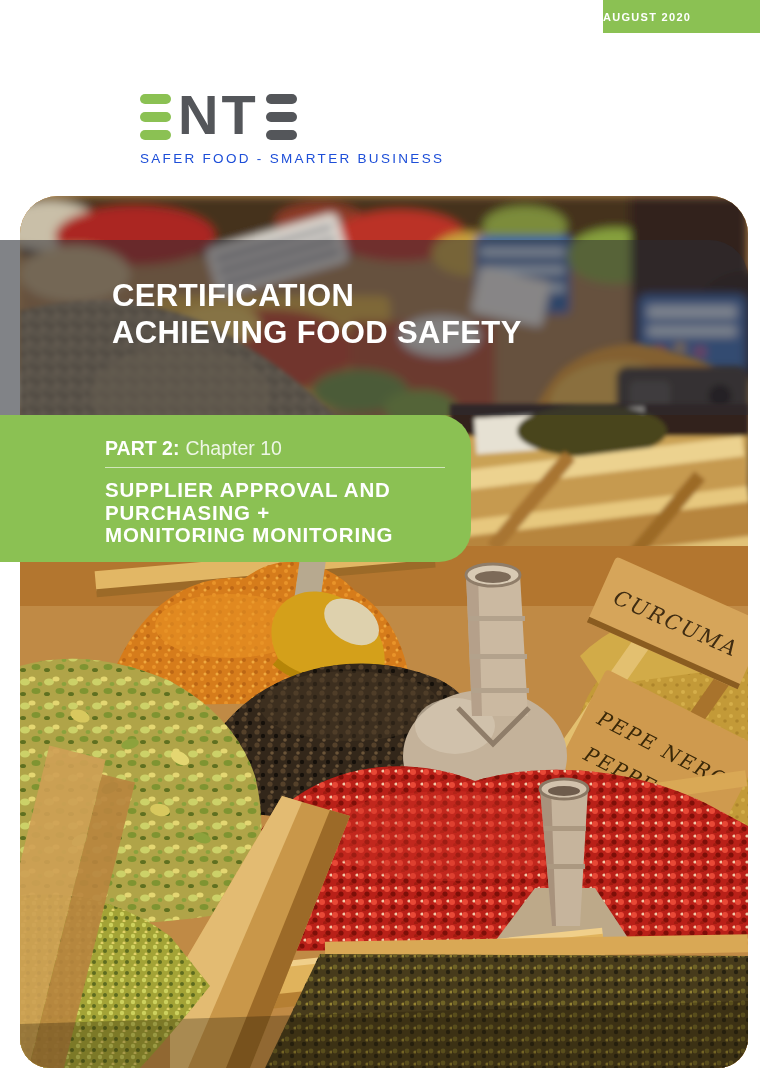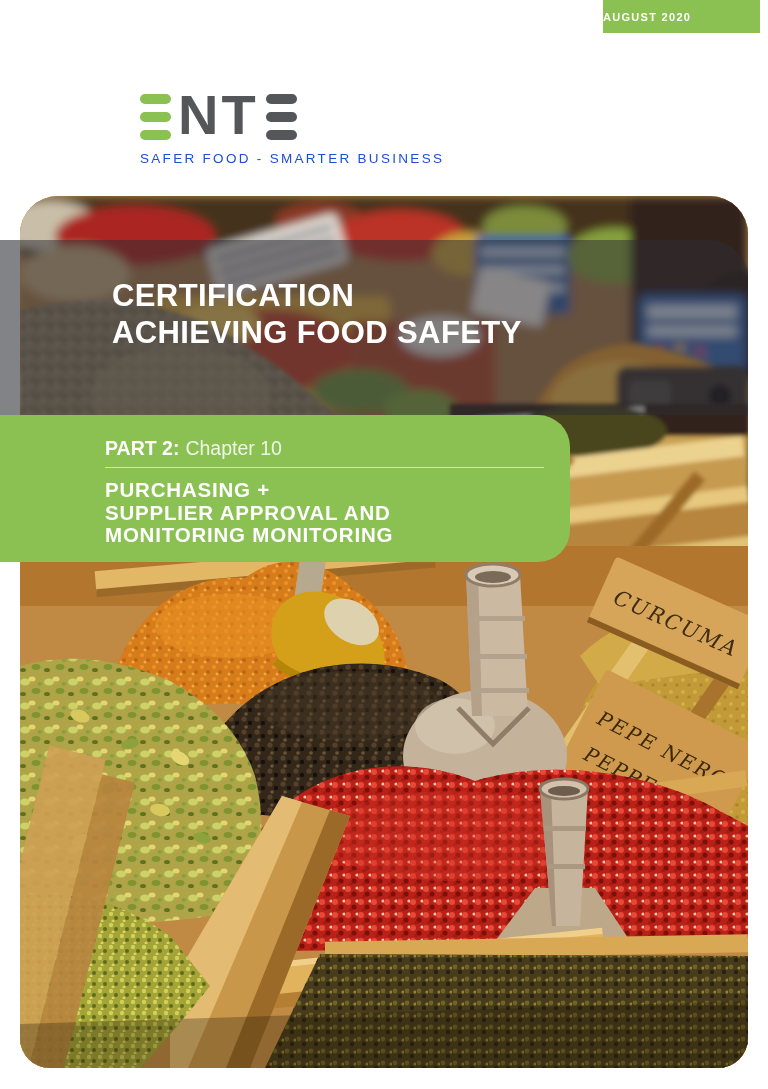--- a/index.html
+++ b/index.html
@@ -39,21 +39,21 @@
   }
   .overlay-sliver{
     position:absolute;left:0;top:240px;width:20px;height:175px;background:#818387;
   }
   
   .hero{position:absolute;left:112px;top:277px;color:#ffffff;z-index:4;}
   .hero-l1{font-size:30px;font-weight:400;letter-spacing:1.5px;line-height:37px;color:#fbfaf8;}
   .hero-l2{font-size:31px;font-weight:700;letter-spacing:0.4px;line-height:37px;}
   
   .banner{
-    position:absolute;left:0;top:415px;width:570px;height:147px;z-index:5;
+    position:absolute;left:0;top:415px;width:471px;height:147px;z-index:5;
     background:#8bc153;border-radius:0 32px 32px 0;color:#ffffff;
     padding:23px 26px 0 105px;box-sizing:border-box;
   }
   .banner-part{font-size:19.5px;line-height:20px;}
   .part-bold{font-weight:700;}
   .part-chapter{font-weight:400;color:rgba(255,255,255,0.85);margin-left:6px;}
   .banner-rule{margin-top:9px;border-bottom:1.5px solid rgba(255,255,255,0.6);height:0;}
   .banner-heading{margin-top:11px;font-size:20.5px;font-weight:700;line-height:22.5px;letter-spacing:0.8px;}
   svg{display:block;}
 </style>
@@ -358,19 +358,19 @@
     <div class="hero-l2">CERTIFICATION</div>
     <div class="hero-l2">ACHIEVING FOOD SAFETY</div>
   </div>
 
   <div class="banner">
     <div class="banner-part">
       <span class="part-bold">PART 2:</span><span class="part-chapter">Chapter 10</span>
     </div>
     <div class="banner-rule"></div>
     <div class="banner-heading">
+      <div>SUPPLIER APPROVAL AND</div>
       <div>PURCHASING +</div>
-      <div>SUPPLIER APPROVAL AND</div>
       <div>MONITORING MONITORING</div>
     </div>
   </div>
 
 </div>
 
 </body></html>

